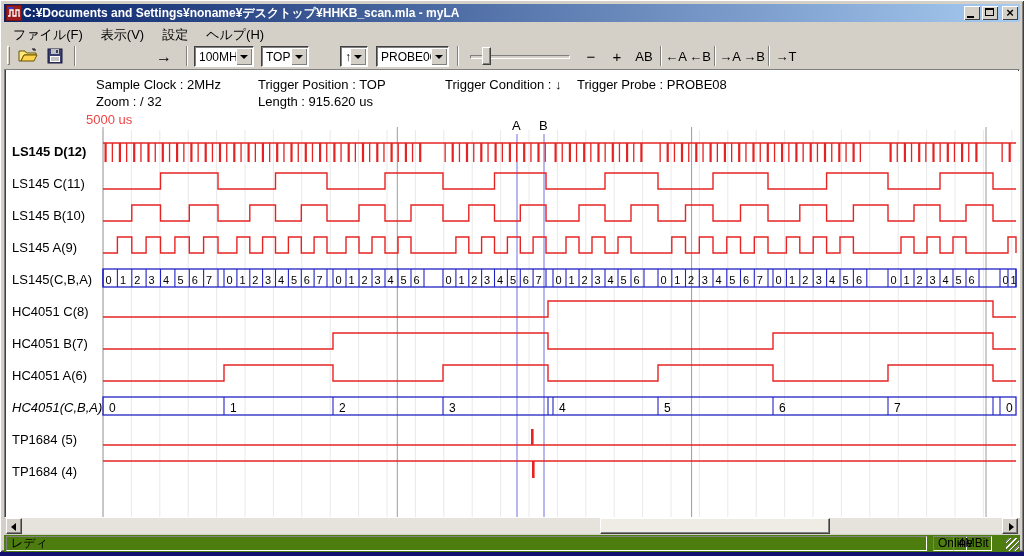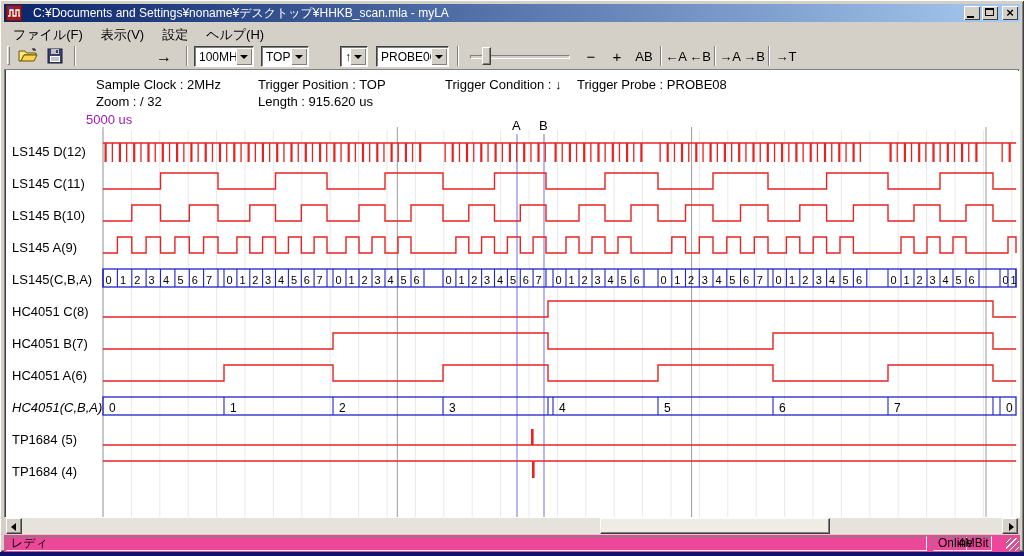--- a/index.html
+++ b/index.html
@@ -3,21 +3,21 @@
 <meta charset="utf-8">
 <style>
   * { margin:0; padding:0; box-sizing:border-box; }
   body { background:#12126e; font-family:"Liberation Sans", sans-serif; width:1024px; height:556px; overflow:hidden; }
   .window { position:absolute; left:0; top:0; width:1024px; height:552px; background:#d4d0c8;
             box-shadow: inset 1px 1px 0 #ffffff, inset -1px -1px 0 #404040, inset 2px 2px 0 #d4d0c8, inset -2px -2px 0 #808080; }
   
   .titlebar { position:absolute; left:4px; top:4px; right:4px; height:18px;
               background:linear-gradient(90deg,#0a246a,#a6caf0); display:flex; align-items:center; }
   .app-icon { width:16px; height:16px; margin-left:2px; flex:0 0 16px; }
-  .title-text { color:#fff; font-size:12px; font-weight:normal; margin-left:11px; white-space:nowrap; overflow:hidden; flex:1; }
+  .title-text { color:#fff; font-size:12px; font-weight:bold; margin-left:1px; white-space:nowrap; overflow:hidden; flex:1; }
   .tb-btn { width:16px; height:14px; background:#d4d0c8; margin-right:2px; position:relative;
             box-shadow: inset 1px 1px 0 #fff, inset -1px -1px 0 #404040; }
   .glyph-min { position:absolute; left:3px; bottom:2px; width:7px; height:2px; background:#000; }
   .glyph-max { position:absolute; left:3px; top:2px; width:9px; height:8px; border:1px solid #000; border-top:2px solid #000; }
   .glyph-close { position:absolute; left:0; top:-1px; width:16px; text-align:center; font-size:13px; font-weight:bold; color:#000; line-height:15px; }
   
   .menubar { position:absolute; left:4px; top:24px; right:4px; height:18px; display:flex; }
   .menu-item { padding:2px 9px 0 9px; font-size:13px; color:#000; white-space:nowrap; }
   
   .toolbar { position:absolute; left:4px; top:42px; right:4px; height:27px; }
@@ -36,34 +36,34 @@
   .tri-down { position:absolute; left:4px; top:7px; width:0; height:0; border-left:4px solid transparent; border-right:4px solid transparent; border-top:4px solid #000; }
   .stop-sq { width:11px; height:11px; background:#ee1111; margin-right:6px; }
   .slider-track { position:absolute; left:466px; top:13px; width:100px; height:4px; border:1px solid; border-color:#808080 #fff #fff #808080; background:#d4d0c8; }
   .slider-thumb { position:absolute; left:478px; top:5px; width:9px; height:18px; background:#d4d0c8;
                   border:1px solid; border-color:#fff #404040 #404040 #fff; box-shadow: inset -1px -1px 0 #808080; }
   
   .client-frame { position:absolute; left:4px; top:69px; width:1016px; height:449px; background:#fff;
                   border:1px solid; border-color:#808080 #fff #fff #808080; box-shadow: inset 1px 1px 0 #404040; }
   .client { position:absolute; left:6px; top:70px; width:1012px; height:447px; overflow:hidden; background:#fff; }
   .info-text { position:absolute; font-size:13px; color:#000; white-space:nowrap; }
-  .ruler-label { position:absolute; left:80px; top:42px; font-size:13px; color:#a21caf; }
+  .ruler-label { position:absolute; left:80px; top:42px; font-size:13px; color:#ef4444; }
   .marker-label { position:absolute; top:48px; font-size:13px; color:#000; }
   .sig-label { position:absolute; left:6px; font-size:13px; height:16px; line-height:16px; color:#000; white-space:nowrap; }
   #wave-svg { position:absolute; left:0; top:0; }
   
   .hscroll { position:absolute; left:6px; top:518px; width:1012px; height:16px; background:#e6e3dc; }
   .scroll-btn { position:absolute; top:0; width:16px; height:16px; background:#d4d0c8;
                 border:1px solid; border-color:#fff #404040 #404040 #fff; box-shadow: inset -1px -1px 0 #808080; }
   .arr-left { position:absolute; left:4px; top:4px; width:0; height:0; border-top:4px solid transparent; border-bottom:4px solid transparent; border-right:5px solid #000; }
   .arr-right { position:absolute; left:6px; top:4px; width:0; height:0; border-top:4px solid transparent; border-bottom:4px solid transparent; border-left:5px solid #000; }
   .scroll-thumb { position:absolute; left:594px; top:0; width:230px; height:16px; background:#efece5;
                   border:1px solid; border-color:#fff #404040 #404040 #fff; box-shadow: inset -1px -1px 0 #808080; }
   
-  .statusbar { position:absolute; left:4px; top:535px; width:1016px; height:17px; background:#ec4899; }
+  .statusbar { position:absolute; left:4px; top:535px; width:1016px; height:17px; background:#4d7c0f; }
   .sb-panel { position:absolute; top:1px; height:15px; border:1px solid; border-color:#808080 #fff #fff #808080;
               font-size:12px; line-height:13px; padding:0 4px; color:#000; white-space:nowrap; }
   .resize-grip { position:absolute; right:1px; bottom:1px; width:13px; height:13px;
                  background:repeating-linear-gradient(135deg, transparent 0 2px, #808080 2px 3px, #fff 3px 4px); }
 </style>
 </head>
 <body>
 
 <div class="window">
 
@@ -182,21 +182,21 @@
     <div class="info-text" style="left:439px; top:7px">Trigger Condition : ↓</div>
     <div class="info-text" style="left:571px; top:7px">Trigger Probe : PROBE08</div>
     <div class="info-text" style="left:90px; top:24px">Zoom : /  32</div>
     <div class="info-text" style="left:252px; top:24px">Length : 915.620 us</div>
 
     <div class="ruler-label">5000 us</div>
     <div class="marker-label" style="left:506px">A</div>
     <div class="marker-label" style="left:533px">B</div>
 
     <div id="label-col">
-        <div class="sig-label" style="top: 74px;">LS145 D(12)</div>
+        <div class="sig-label" style="top: 74px; font-weight: bold;">LS145 D(12)</div>
         <div class="sig-label" style="top: 106px;">LS145 C(11)</div>
         <div class="sig-label" style="top: 138px;">LS145 B(10)</div>
         <div class="sig-label" style="top: 170px;">LS145 A(9)</div>
         <div class="sig-label" style="top: 202px;">LS145(C,B,A)</div>
         <div class="sig-label" style="top: 234px;">HC4051 C(8)</div>
         <div class="sig-label" style="top: 266px;">HC4051 B(7)</div>
         <div class="sig-label" style="top: 298px;">HC4051 A(6)</div>
         <div class="sig-label" style="top: 330px; font-style: italic;">HC4051(C,B,A)</div>
         <div class="sig-label" style="top: 362px;">TP1684 (5)</div>
         <div class="sig-label" style="top: 394px;">TP1684 (4)</div>

